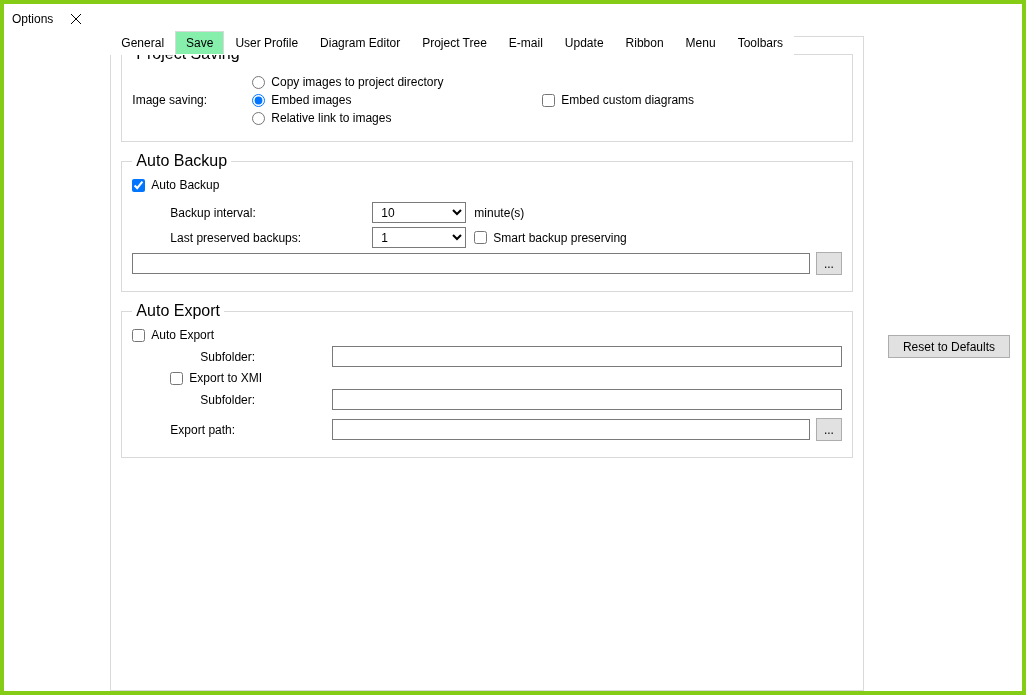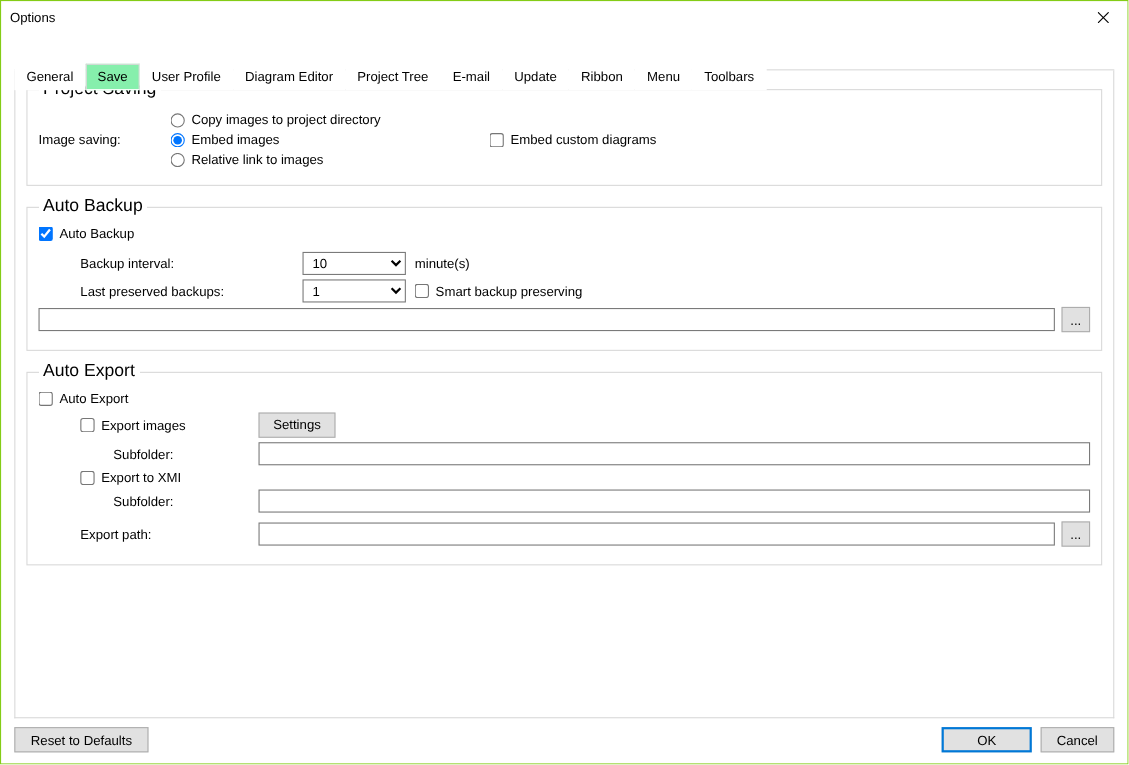--- a/index.html
+++ b/index.html
@@ -1,17 +1,17 @@
 <!DOCTYPE html>
 <html><head>
 <meta charset="utf-8">
 <style>
   * { box-sizing: border-box; }
   html, body { margin: 0; padding: 0; font-family: "Segoe UI", Tahoma, sans-serif; font-size: 12px; color: #000; background: #fff; }
-  .window { width: 1026px; height: 695px; border: 1px solid #84cc16; background: #fff; display: flex; flex-direction: column; }
+  .window { width: 1026px; height: 695px; border: 4px solid #84cc16; background: #fff; display: flex; flex-direction: row; }
   .titlebar { display: flex; align-items: center; justify-content: space-between; height: 30px; padding: 0 0 0 8px; }
   .title-text { font-size: 12px; }
   .close-btn { width: 45px; height: 30px; display: flex; align-items: center; justify-content: center; cursor: pointer; }
   .close-btn svg { width: 10px; height: 10px; }
   .content { flex: 1; padding: 8px 12px 0 12px; display: flex; flex-direction: column; }
   .tabs { display: flex; border-bottom: 1px solid #d9d9d9; }
   .tab { padding: 4px 10px; border: 1px solid transparent; border-bottom: none; cursor: pointer; background: #fff; position: relative; top: 19px; }
   .tab.active { border-color: #d9d9d9; background: #86efac; border-bottom: 1px solid #fff; }
   .tab-body { flex: 1; border: 1px solid #d9d9d9; border-top: none; padding: 8px 10px; display: flex; flex-direction: column; gap: 10px; }
   fieldset { border: 1px solid #d9d9d9; margin: 0; padding: 8px 10px 12px 10px; }
@@ -129,29 +129,20 @@
         </div>
       </fieldset>
 
       <fieldset>
         <legend>Auto Export</legend>
         <label class="check">
           <input type="checkbox" style="">
           <span>Auto Export</span>
         </label>
 
-        <div class="row auto-row" style="margin-top:6px;">
-          <div class="spacer-col sub-check-indent">
-            <label class="check">
-              <input type="checkbox" style="">
-              <span>Export images</span>
-            </label>
-          </div>
-          <div class="settings-btn">Settings</div>
-        </div>
 
         <div class="row">
           <div class="sublabel2">Subfolder:</div>
           <div style="width:20px;"></div>
           <input class="textbox" type="text" value="" style="">
         </div>
 
         <div class="row">
           <div class="sub-check-indent">
             <label class="check">
@@ -173,19 +164,15 @@
           <input class="textbox" type="text" value="" style="">
           <div class="browse-btn">...</div>
         </div>
       </fieldset>
 
     </div>
   </div>
 
   <div class="footer">
     <button class="btn">Reset to Defaults</button>
-    <div class="footer-right">
-      <button class="btn primary">OK</button>
-      <button class="btn">Cancel</button>
-    </div>
   </div>
 
 </div>
 
 </body></html>

